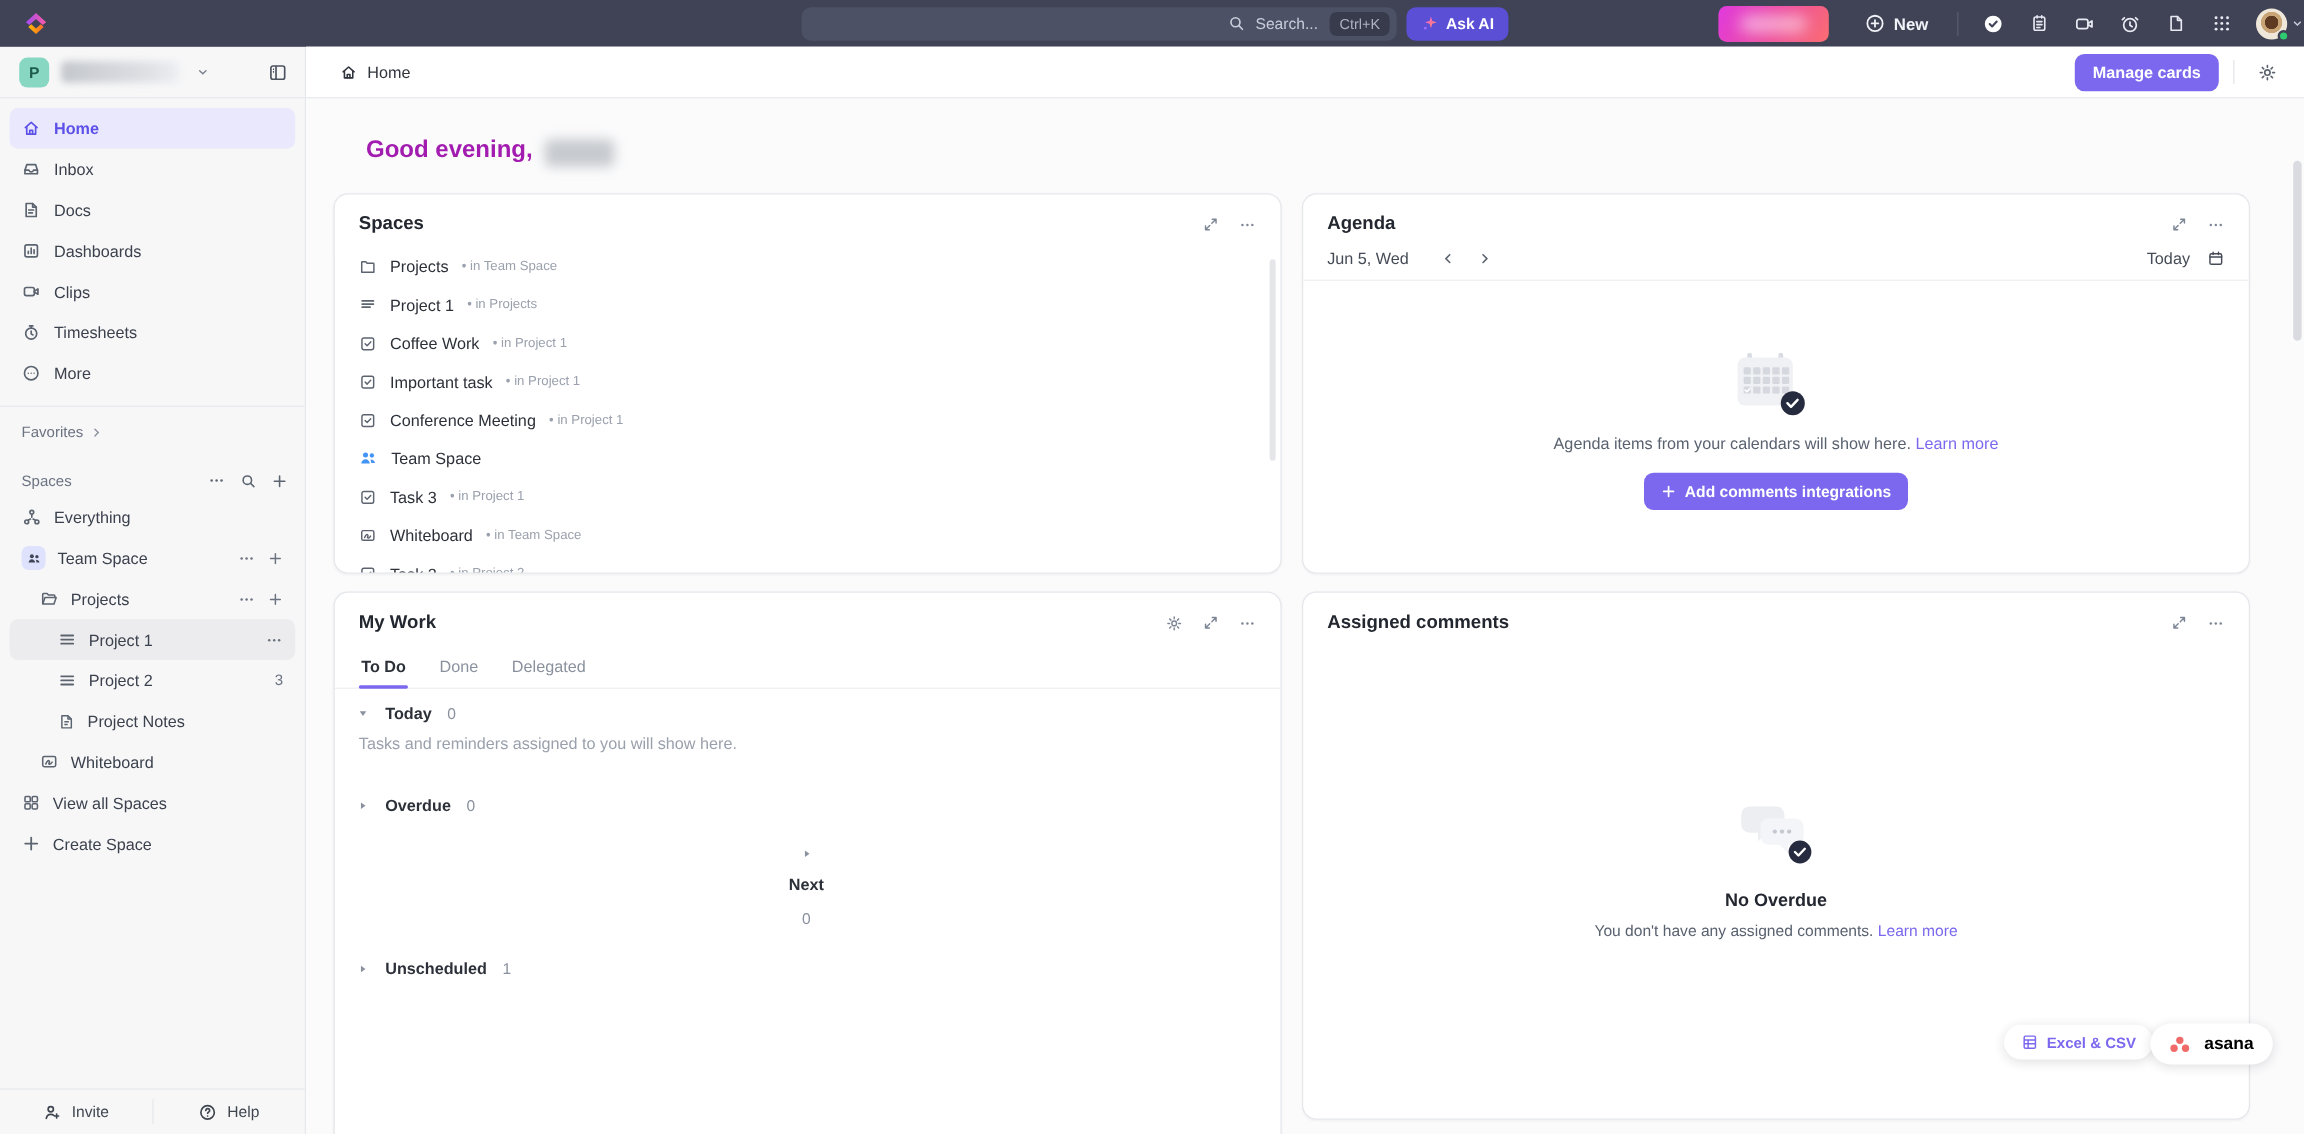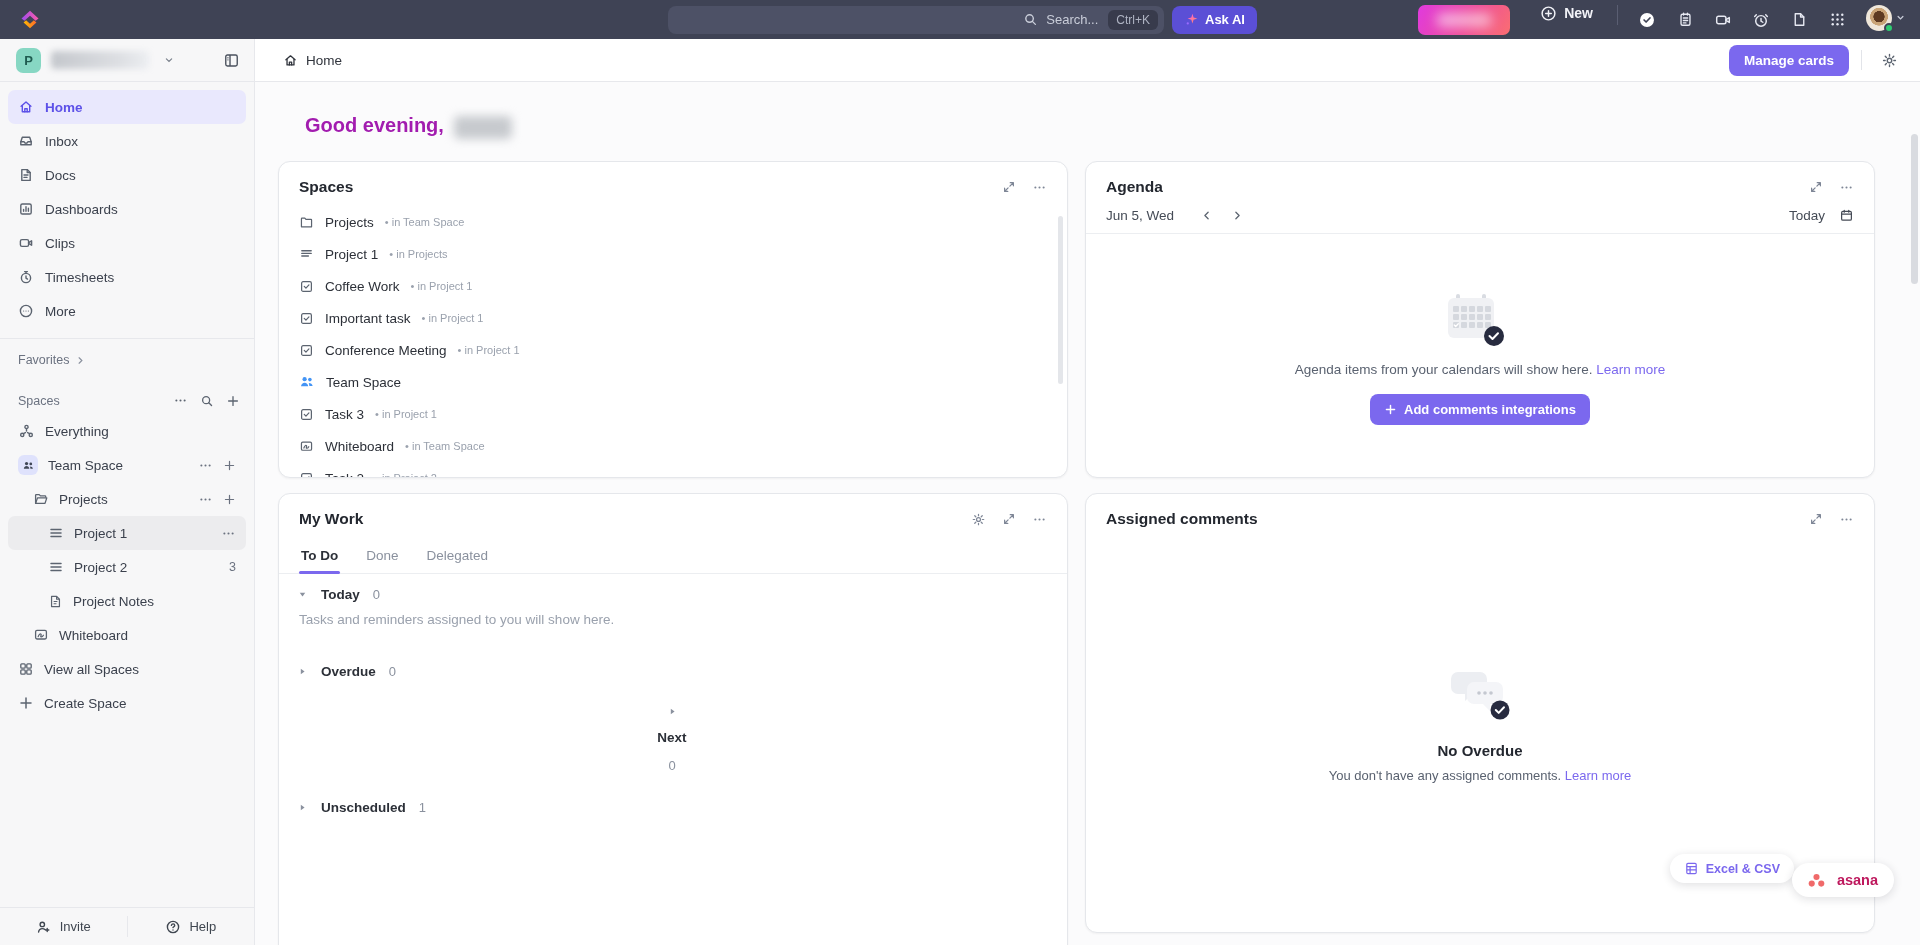--- a/index.html
+++ b/index.html
@@ -1,27 +1,27 @@
 <!DOCTYPE html>
 <html><head>
 <meta charset="utf-8">
 <style>
   * { margin:0; padding:0; box-sizing:border-box; }
   html,body { width:1920px; height:945px; overflow:hidden; }
   body { font-family:"Liberation Sans", sans-serif; background:#fbfbfc; color:#2c3038; display:flex; flex-direction:column; }
   svg { display:block; }
 
   
-  .topbar { height:39px; background:#3f4355; display:flex; align-items:center; flex:0 0 39px; padding:0 14px 0 18px; position:relative; }
+  .topbar { height:39px; background:#3f4355; display:flex; align-items:center; flex:0 0 39px; padding:0 0 0 18px; position:relative; }
   .tb-logo { width:24px; height:24px; margin-right:10px; }
   .tb-search { position:absolute; left:668px; width:496px; height:28px; background:#4d5166; border-radius:8px; display:flex; align-items:center; justify-content:flex-end; padding:0 6px 0 12px; cursor:pointer; }
   .tb-search .ph { color:#c9cdd9; font-size:13px; margin:0 10px 0 8px; }
   .tb-search .kbd { background:#383b4c; color:#aeb3c2; font-size:12px; border-radius:6px; padding:3px 8px; }
   .tb-askai { position:absolute; left:1172px; height:28px; display:flex; align-items:center; gap:6px; background:#5b4fd6; border-radius:8px; padding:0 12px; color:#fff; font-size:13px; font-weight:700; cursor:pointer; }
-  .tb-right { margin-left:auto; display:flex; align-items:flex-start; gap:4px; }
+  .tb-right { margin-left:auto; display:flex; align-items:center; gap:4px; }
   .tb-upgrade { width:92px; height:30px; border-radius:7px; background:linear-gradient(120deg,#e03adf 0%,#ee4e9a 55%,#fa6e71 100%); margin-right:14px; position:relative; overflow:hidden; cursor:pointer; }
   .tb-upgrade .blur { position:absolute; left:18px; top:8px; width:56px; height:14px; background:rgba(255,255,255,.55); border-radius:7px; filter:blur(6px); }
   .tb-new { display:flex; align-items:center; gap:7px; color:#f2f3f8; font-size:14px; font-weight:700; padding:0 12px; cursor:pointer; }
   .tb-sep { width:1px; height:20px; background:#5a5e72; margin:0 8px; }
   .tb-ic { width:34px; height:30px; display:flex; align-items:center; justify-content:center; color:#e7e9f2; border-radius:6px; cursor:pointer; }
   .tb-avatar-wrap { display:flex; align-items:center; gap:3px; margin-left:8px; cursor:pointer; }
   .tb-avatar { width:26px; height:26px; border-radius:50%; background:radial-gradient(circle at 50% 45%, #5d3a21 0 28%, #c9a477 30% 45%, #efe7da 47% 100%); position:relative; }
   .tb-avatar .status { position:absolute; right:-2px; bottom:-2px; width:10px; height:10px; border-radius:50%; background:#2ecc71; border:2px solid #3f4355; }
 
   
@@ -106,21 +106,21 @@
 
   
   .card.comments { height:440px; display:flex; flex-direction:column; }
   .comments-body { flex:1; display:flex; flex-direction:column; align-items:center; justify-content:center; margin-top:-20px; }
   .nc-title { font-size:15px; font-weight:700; color:#23272f; margin-top:16px; }
   .nc-sub { font-size:13px; color:#5a6270; margin-top:9px; }
 
   
   .pill { position:absolute; display:flex; align-items:center; gap:7px; background:#fff; border-radius:999px; box-shadow:0 2px 10px rgba(25,30,45,.14); cursor:pointer; }
   .pill.excel { right:126px; bottom:62px; padding:7px 14px; color:#7b68ee; font-size:12.5px; font-weight:600; }
-  .pill.asana { right:26px; bottom:48px; padding:9px 16px; color:#be185d; font-size:14.5px; font-weight:600;gap:12px; }
+  .pill.asana { right:26px; bottom:58px; padding:9px 16px; color:#000000; font-size:14.5px; font-weight:600;gap:12px; }
 
   
   .main-scrollbar { position:absolute; right:1px; top:0; bottom:0; width:9px; }
   .main-scrollbar .thumb { position:absolute; top:52px; right:1px; width:7px; height:150px; border-radius:4px; background:#d9dbe0; }
 </style>
 </head>
 <body>
 
 <div class="topbar">
   <svg class="tb-logo" viewBox="0 0 22 22">

